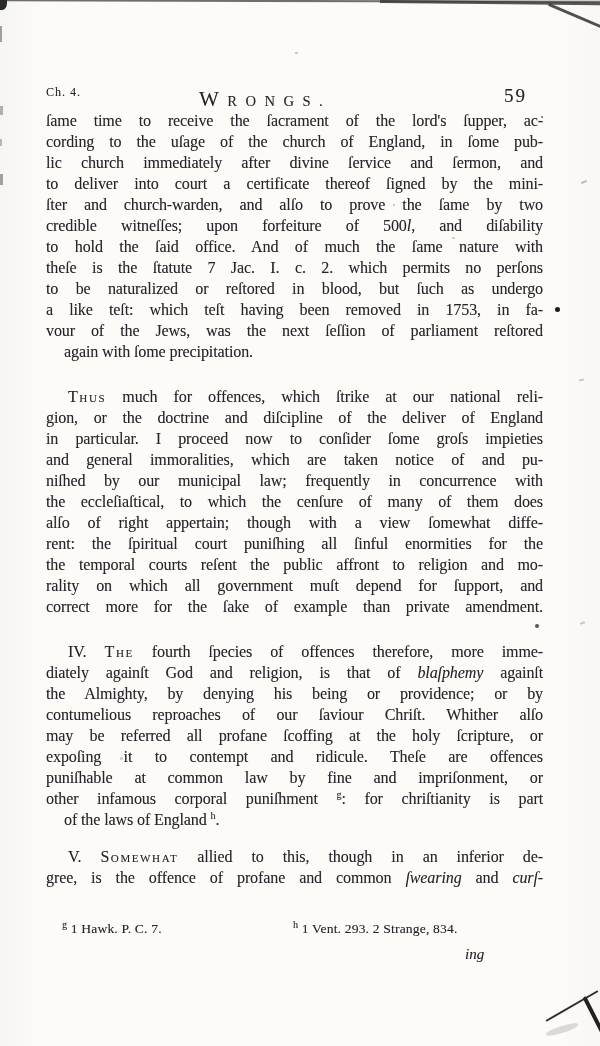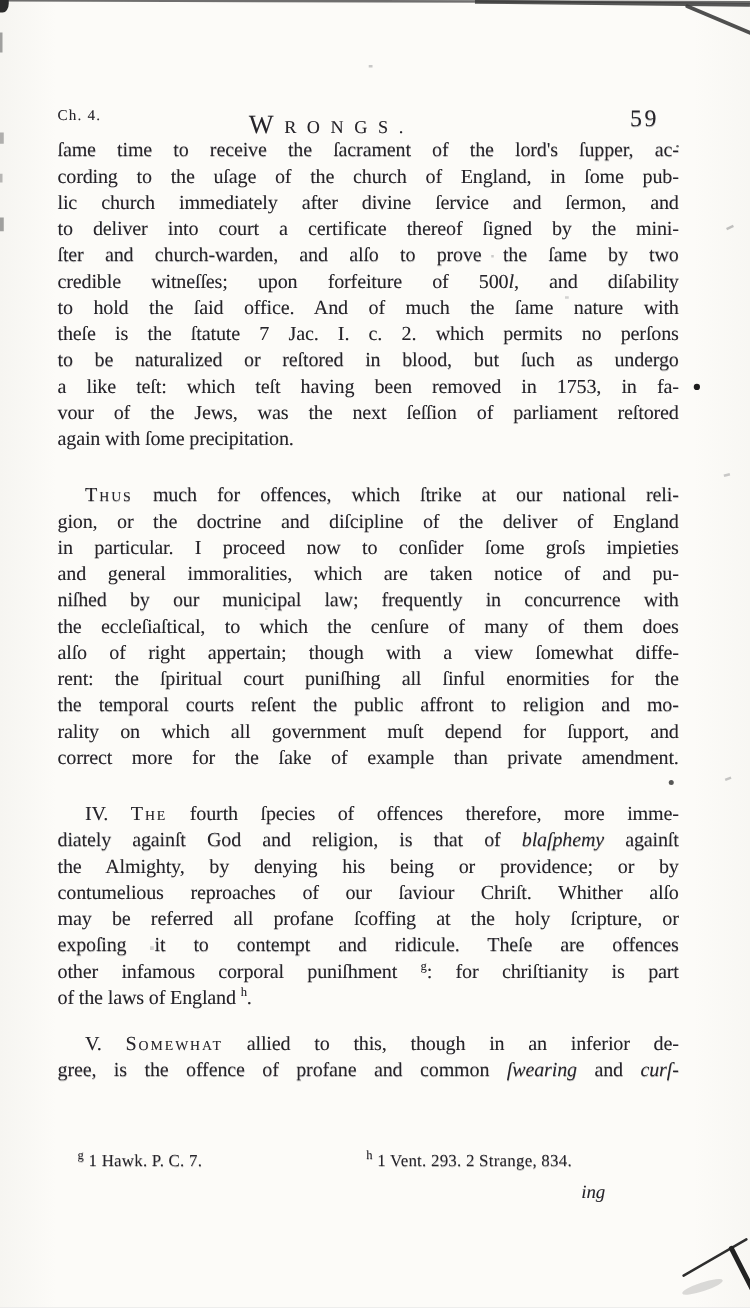--- a/index.html
+++ b/index.html
@@ -14,21 +14,21 @@
   }
   
   .header { position:absolute; top:85px; left:0; width:600px; height:26px; }
   .chap   { position:absolute; left:46px; top:0; font-size:12px; letter-spacing:1px; }
   .title  { position:absolute; left:199px; top:2px; font-size:14.5px; letter-spacing:8.5px; }
   .title::first-letter { font-size:21px; }
   .pageno { position:absolute; left:504px; top:0; font-size:19px; letter-spacing:2px; }
   
   .body { position:absolute; left:46px; top:110px; width:497px; font-size:16px; line-height:21px; letter-spacing:-0.1px; }
   .line { text-align:justify; text-align-last:justify; }
-  .line.no-j { text-align-last:left; }
+  .line.no-j { text-align-last:left;margin-left:18px; }
   .para.indent .line:first-child { text-indent:22px; }
   .para + .para { margin-top:24px; }
   .para + .para:last-child { margin-top:16px; }
   .sc { font-variant:small-caps; letter-spacing:1.6px; }
   i { font-style:italic; }
   sup { font-size:10px; line-height:0; vertical-align:super; }
   
   .fn { position:absolute; top:921px; font-size:13.5px; letter-spacing:0.2px; }
   .fn-left  { left:62px; }
   .fn-right { left:293px; }
@@ -120,20 +120,21 @@
         <div class="line">rality on which all government muſt depend for ſupport, and</div>
         <div class="line">correct more for the ſake of example than private amendment.</div>
       </div>
       <div class="para indent">
         <div class="line">IV. <span class="sc">The</span> fourth ſpecies of offences therefore, more imme-</div>
         <div class="line">diately againſt God and religion, is that of <i>blaſphemy</i> againſt</div>
         <div class="line">the Almighty, by denying his being or providence; or by</div>
         <div class="line">contumelious reproaches of our ſaviour Chriſt.  Whither alſo</div>
         <div class="line">may be referred all profane ſcoffing at the holy ſcripture, or</div>
         <div class="line">expoſing it to contempt and ridicule.  Theſe are offences</div>
+        <div class="line">puniſhable at common law by fine and impriſonment, or</div>
         <div class="line">other infamous corporal puniſhment <sup>g</sup>: for chriſtianity is part</div>
         <div class="line no-j">of the laws of England <sup>h</sup>.</div>
       </div>
       <div class="para indent">
         <div class="line">V. <span class="sc">Somewhat</span> allied to this, though in an inferior de-</div>
         <div class="line">gree, is the offence of profane and common <i>ſwearing</i> and <i>curſ-</i></div>
       </div>
     </div>
 
   <div class="fn fn-left"><sup>g</sup> 1 Hawk. P. C. 7.</div>

